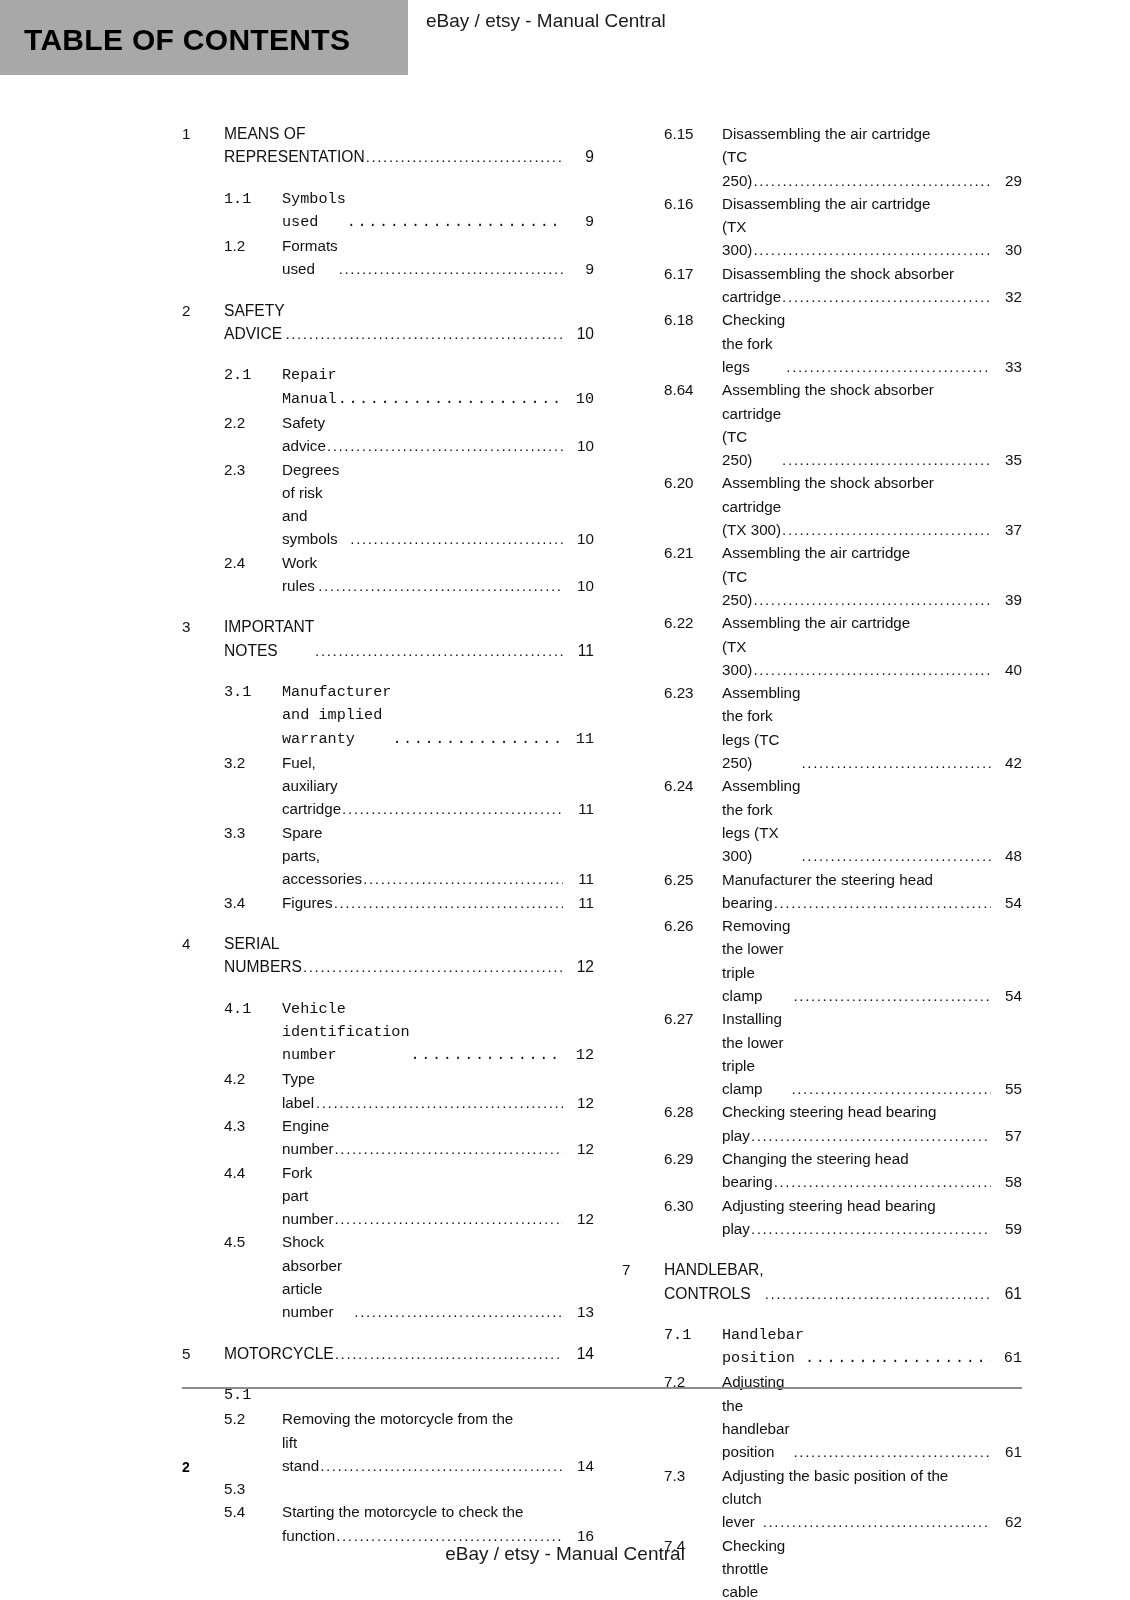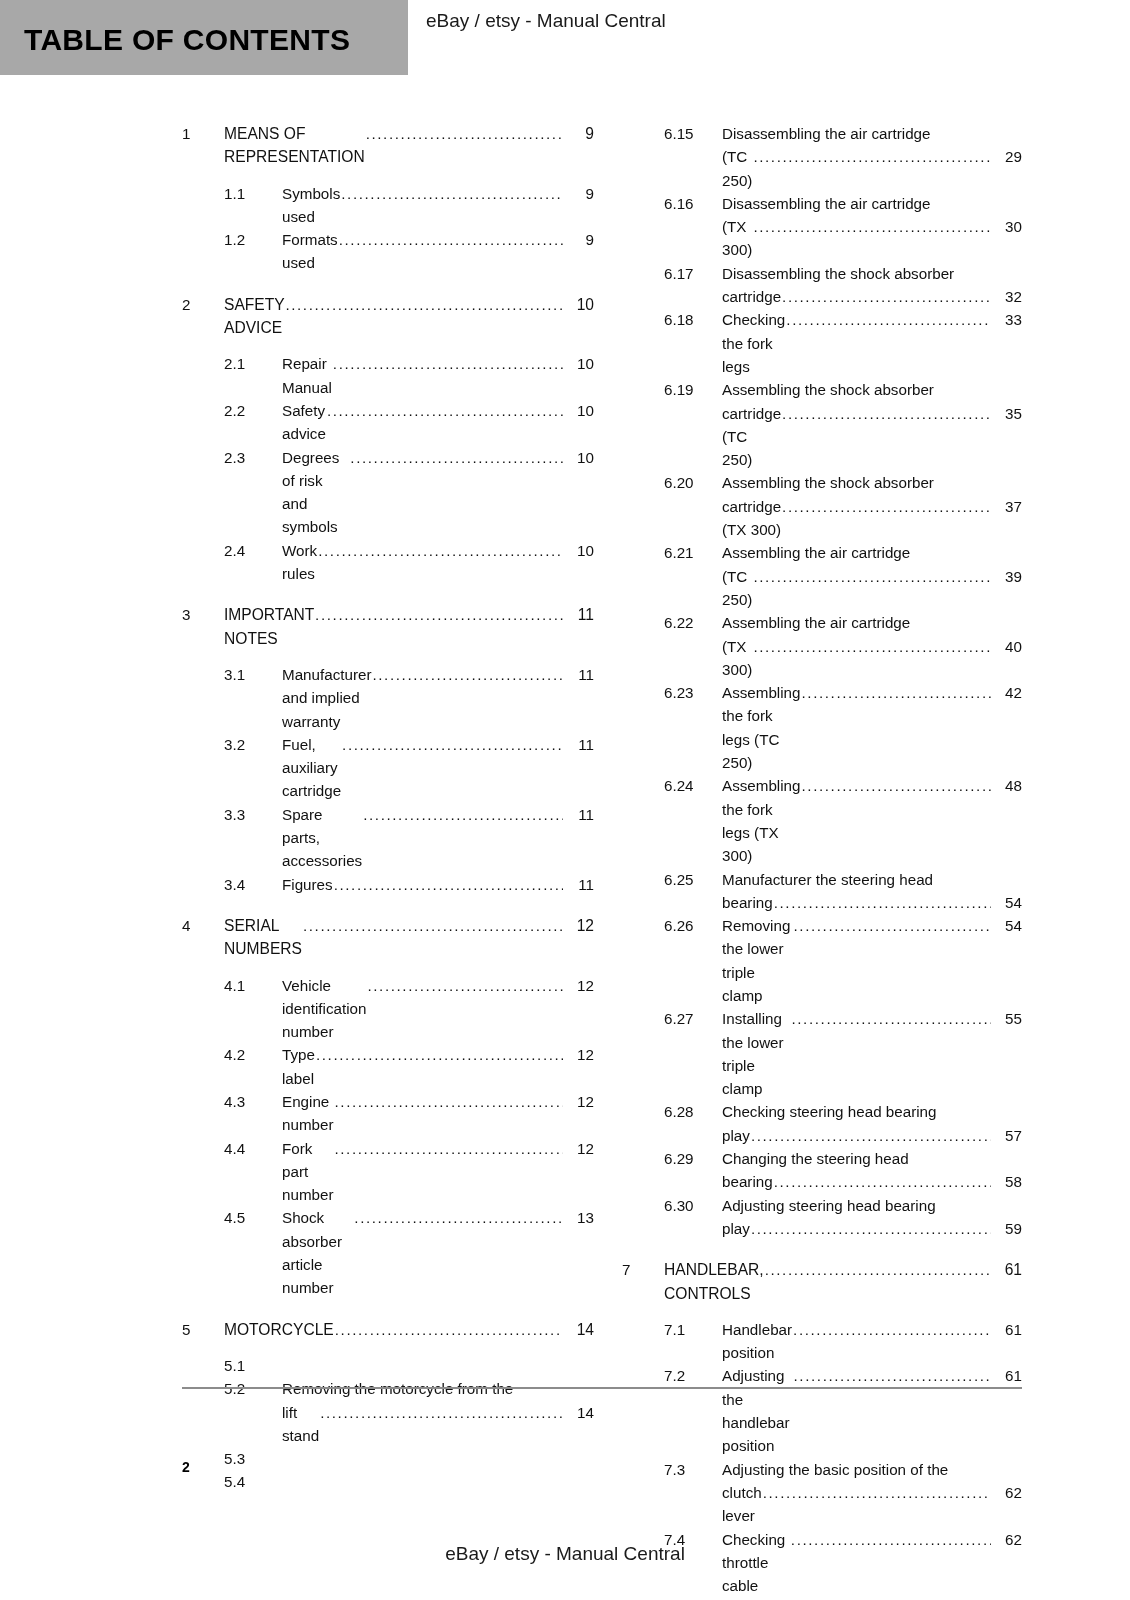--- a/index.html
+++ b/index.html
@@ -71,39 +71,39 @@
     display: flex;
     align-items: flex-start;
     font-size: 15.2px;
     line-height: 23.3px;
     color: #111;
   }
   .entry.chapter {
     margin-top: 18px;
   }
   .entry.chapter.first { margin-top: 0; }
-  .entry.sub-first { margin-top: 13px; }
+  .entry.sub-first { margin-top: 19px; font-family: Liberation Mono, monospace; }
 
   .num {
     flex: 0 0 auto;
     text-align: left;
   }
   .entry.chapter > .num { width: 42px; }
   .entry.section > .num { width: 58px; margin-left: 42px; }
 
   .entry.chapter .title-wrap { font-size: 15.6px; }
 
   .title-wrap {
     flex: 1 1 auto;
     min-width: 0;
     position: relative;
   }
   .line {
     display: flex;
-    align-items: flex-start;
+    align-items: flex-end;
     width: 100%;
   }
   .label {
     flex: 0 1 auto;
     white-space: pre-wrap;
   }
   .leader {
     flex: 1 1 auto;
     overflow: hidden;
     white-space: nowrap;
@@ -379,20 +379,30 @@
             <span class="leader"></span>
             <span class="pageno">14</span>
           </div>
         </div>
       </div>
       <div class="entry section">
         <div class="num">5.3</div>
       </div>
       <div class="entry section">
         <div class="num">5.4</div>
+        <div class="title-wrap">
+          <div class="line">
+            <span class="label">Starting the motorcycle to check the</span>
+          </div>
+          <div class="line cont">
+            <span class="label">function</span>
+            <span class="leader"></span>
+            <span class="pageno">16</span>
+          </div>
+        </div>
       </div>
     </div>
   <div class="col col-right" id="col-right">
       <div class="entry section first">
         <div class="num">6.15</div>
         <div class="title-wrap">
           <div class="line">
             <span class="label">Disassembling the air cartridge</span>
           </div>
           <div class="line cont">
@@ -432,21 +442,21 @@
         <div class="num">6.18</div>
         <div class="title-wrap">
           <div class="line">
             <span class="label">Checking the fork legs</span>
             <span class="leader"></span>
             <span class="pageno">33</span>
           </div>
         </div>
       </div>
       <div class="entry section">
-        <div class="num">6.19</div>
+        <div class="num">8.64</div>
         <div class="title-wrap">
           <div class="line">
             <span class="label">Assembling the shock absorber</span>
           </div>
           <div class="line cont">
             <span class="label">cartridge (TC 250)</span>
             <span class="leader"></span>
             <span class="pageno">35</span>
           </div>
         </div>

